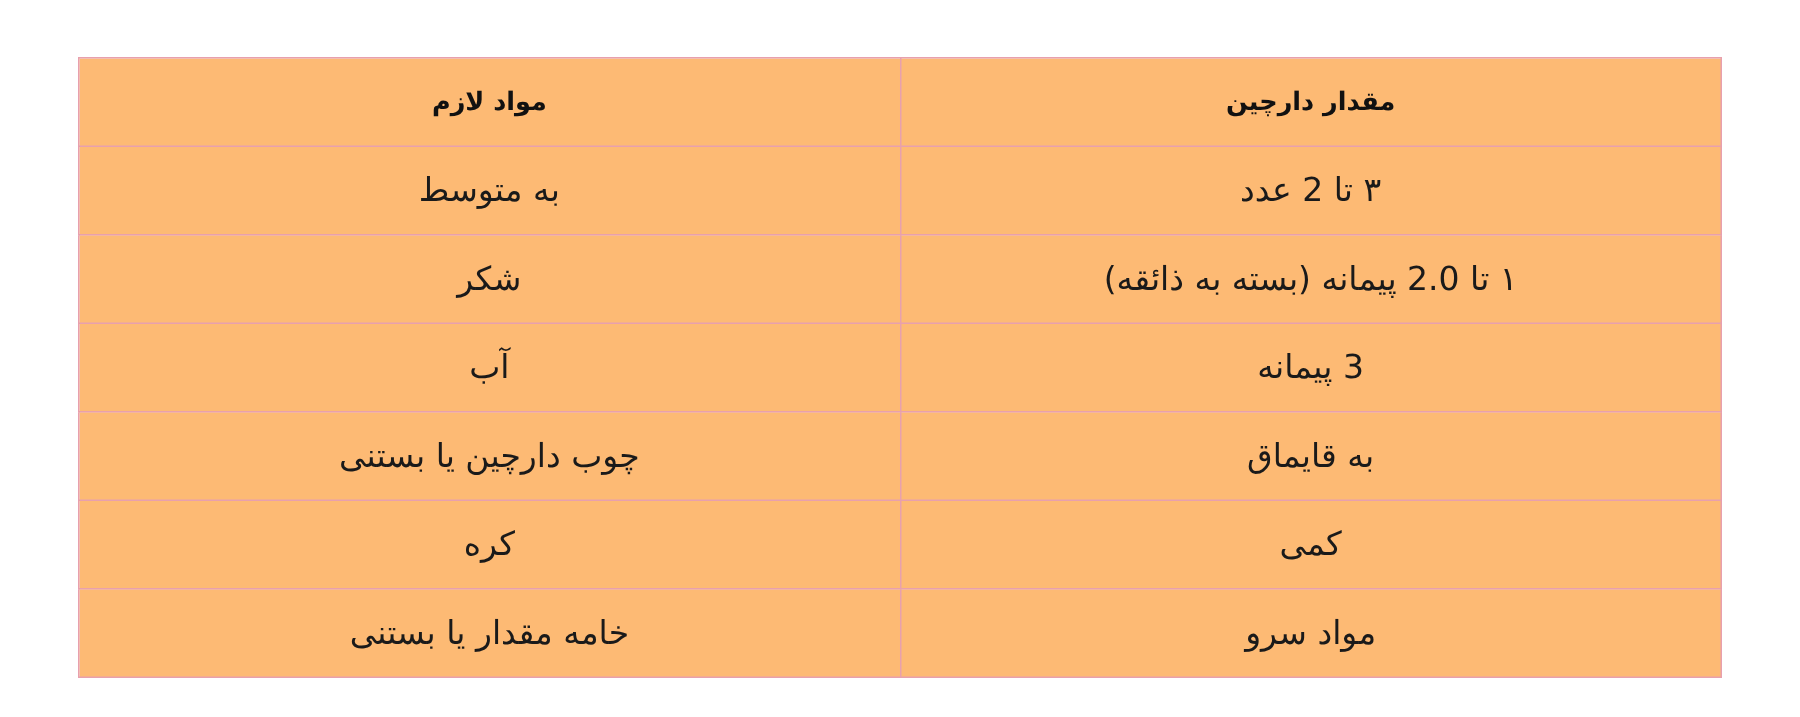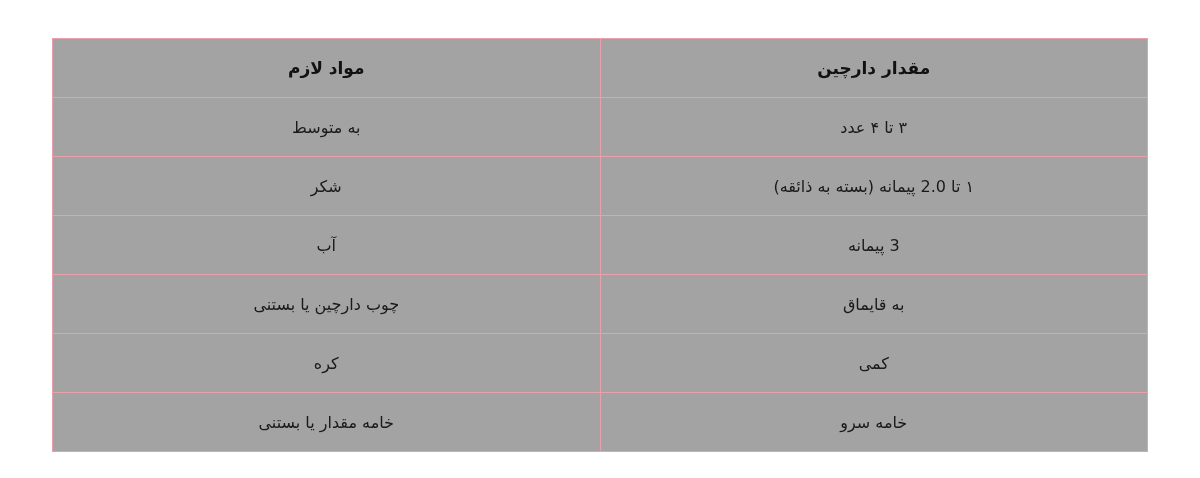--- a/index.html
+++ b/index.html
@@ -27,31 +27,31 @@
     table-layout: fixed;
     direction: rtl;
     border: 1px solid #e8a0ad;
   }
   table.ingredients th,
   table.ingredients td {
     border: 1px solid #e8a0ad;
     text-align: center;
     vertical-align: middle;
     padding: 0 10px;
-    background: #a3a3a3;
+    background: #fdba74;
   }
   table.ingredients th {
     height: 58px;
     font-size: 17px;
     font-weight: bold;
     color: #111111;
   }
   table.ingredients td {
     height: 58px;
-    font-size: 16px;
+    font-size: 22px;
     font-weight: normal;
     color: #1a1a1a;
   }
   col.c-name { width: 50%; }
   col.c-amount { width: 50%; }
 </style>
 </head>
 <body>
 
 <div class="page">
@@ -61,38 +61,38 @@
       <col class="c-name">
     </colgroup>
     <thead>
       <tr>
         <th>مقدار دارچین</th>
         <th>مواد لازم</th>
       </tr>
     </thead>
     <tbody>
       <tr>
-        <td>۳ تا ۴ عدد</td>
+        <td>۳ تا 2 عدد</td>
         <td>به متوسط</td>
       </tr>
       <tr>
         <td>۱ تا 2.0 پیمانه (بسته به ذائقه)</td>
         <td>شکر</td>
       </tr>
       <tr>
         <td>3 پیمانه</td>
         <td>آب</td>
       </tr>
       <tr>
         <td>به قایماق</td>
         <td>چوب دارچین یا بستنی</td>
       </tr>
       <tr>
         <td>کمی</td>
         <td>کره</td>
       </tr>
       <tr>
-        <td>خامه سرو</td>
+        <td>مواد سرو</td>
         <td>خامه مقدار یا بستنی</td>
       </tr>
     </tbody>
   </table>
 </div>
 
 </body></html>

